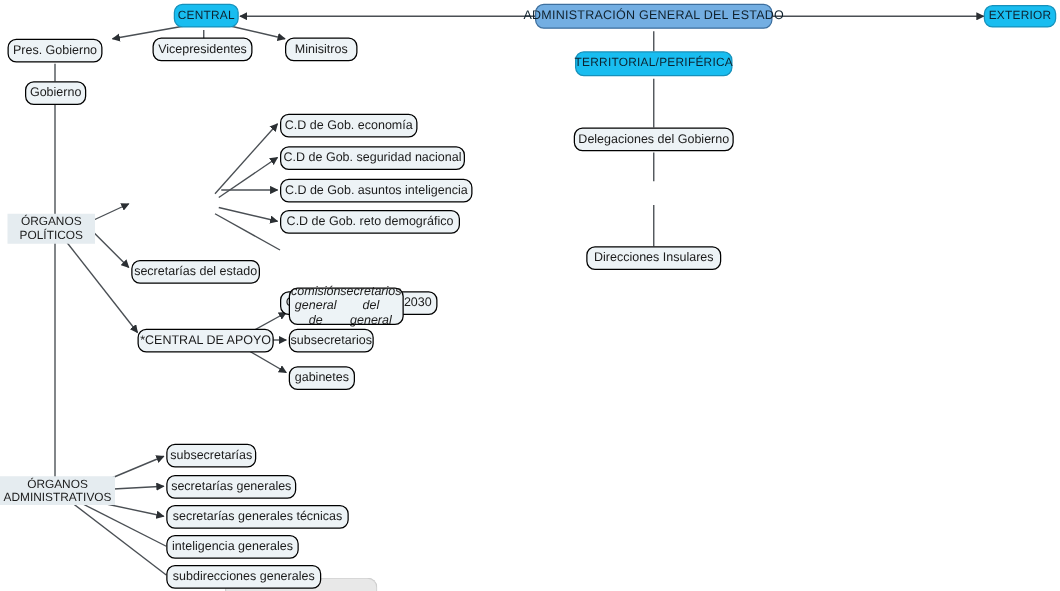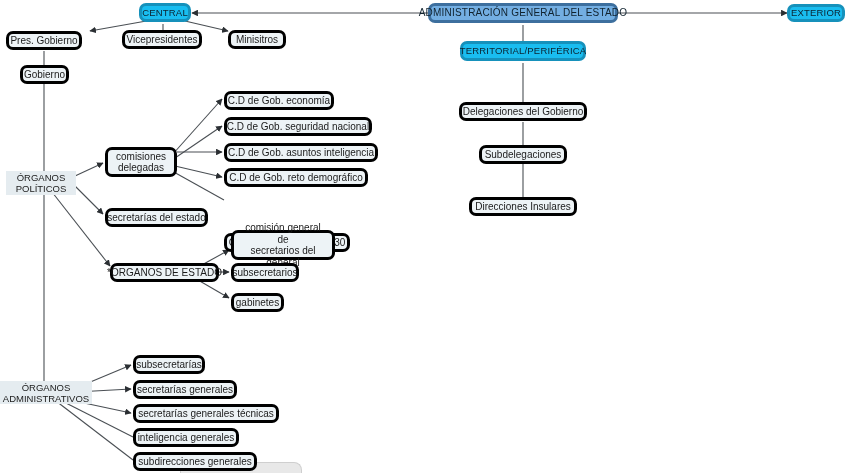--- a/index.html
+++ b/index.html
@@ -26,21 +26,21 @@
     pointer-events: none;
   }
   .node {
     position: absolute;
     box-sizing: border-box;
     display: flex;
     align-items: center;
     justify-content: center;
     text-align: center;
     border-radius: 7px;
-    border: 3px solid #000000;
+    border: 1px solid #000000;
     background: #edf3f6;
     color: #1b1b1b;
     font-size: 10px;
     line-height: 11.5px;
     padding: 2px 6px;
     white-space: nowrap;
     z-index: 3;
   }
   .node.wrap { white-space: normal; }
 
@@ -157,52 +157,47 @@
 
   <div class="node" style="left:228px; top:30px; width:58px; height:19px;">Minisitros</div>
 
   <div class="node" style="left:20px; top:65px; width:49px; height:19px;">Gobierno</div>
 
   <div class="plainlabel" style="left:6px; top:171px; width:70px; height:24px; flex-direction:column;">
     <span>ÓRGANOS</span>
     <span>POLÍTICOS</span>
   </div>
 
-  <div class="node wrap" style="left:105px; top:147px; width:72px; height:30px; flex-direction:column;">
-    <span>comisiones</span>
-    <span>delegadas</span>
-  </div>
 
   <div class="node" style="left:224px; top:91px; width:110px; height:19px;">C.D de Gob. economía</div>
   <div class="node" style="left:224px; top:117px; width:148px; height:19px;">C.D de Gob. seguridad nacional</div>
   <div class="node" style="left:224px; top:143px; width:154px; height:19px;">C.D de Gob. asuntos inteligencia</div>
   <div class="node" style="left:224px; top:168px; width:144px; height:19px;">C.D de Gob. reto demográfico</div>
   <div class="node" style="left:224px; top:193px; width:126px; height:19px;margin-top:40px;">C.D de Gob. agenda 2030</div>
 
   <div class="node" style="left:105px; top:208px; width:103px; height:19px;">secretarías del estado</div>
 
-  <div class="node" style="left:110px; top:263px; width:109px; height:19px;">*ORGANOS DE ESTADO</div>
-
-  <div class="node wrap" style="left:231px; top:230px; width:104px; height:30px; flex-direction:column;">
+  <div class="node" style="left:110px; top:263px; width:109px; height:19px;">*CENTRAL DE APOYO</div>
+
+  <div class="node wrap" style="left:231px; top:230px; width:92px; height:30px; flex-direction:row;font-style:italic;">
     <span>comisión general de</span>
     <span>secretarios del general</span>
   </div>
 
   <div class="node" style="left:231px; top:263px; width:68px; height:19px;">subsecretarios</div>
 
   <div class="node" style="left:231px; top:293px; width:53px; height:19px;">gabinetes</div>
 
   <div class="plainlabel" style="left:0px; top:381px; width:92px; height:23px; flex-direction:column;">
     <span>ÓRGANOS</span>
     <span>ADMINISTRATIVOS</span>
   </div>
 
   <div class="node" style="left:133px; top:355px; width:72px; height:19px;">subsecretarías</div>
   <div class="node" style="left:133px; top:380px; width:104px; height:19px;">secretarías generales</div>
   <div class="node" style="left:133px; top:404px; width:146px; height:19px;">secretarías generales técnicas</div>
   <div class="node" style="left:133px; top:428px; width:106px; height:19px;">inteligencia generales</div>
   <div class="node" style="left:133px; top:452px; width:124px; height:19px;">subdirecciones generales</div>
 
   <div class="node" style="left:459px; top:102px; width:128px; height:19px;">Delegaciones del Gobierno</div>
-  <div class="node" style="left:479px; top:145px; width:88px; height:19px;">Subdelegaciones</div>
   <div class="node" style="left:469px; top:197px; width:108px; height:19px;">Direcciones Insulares</div>
 
 </div>
 
 </body></html>

